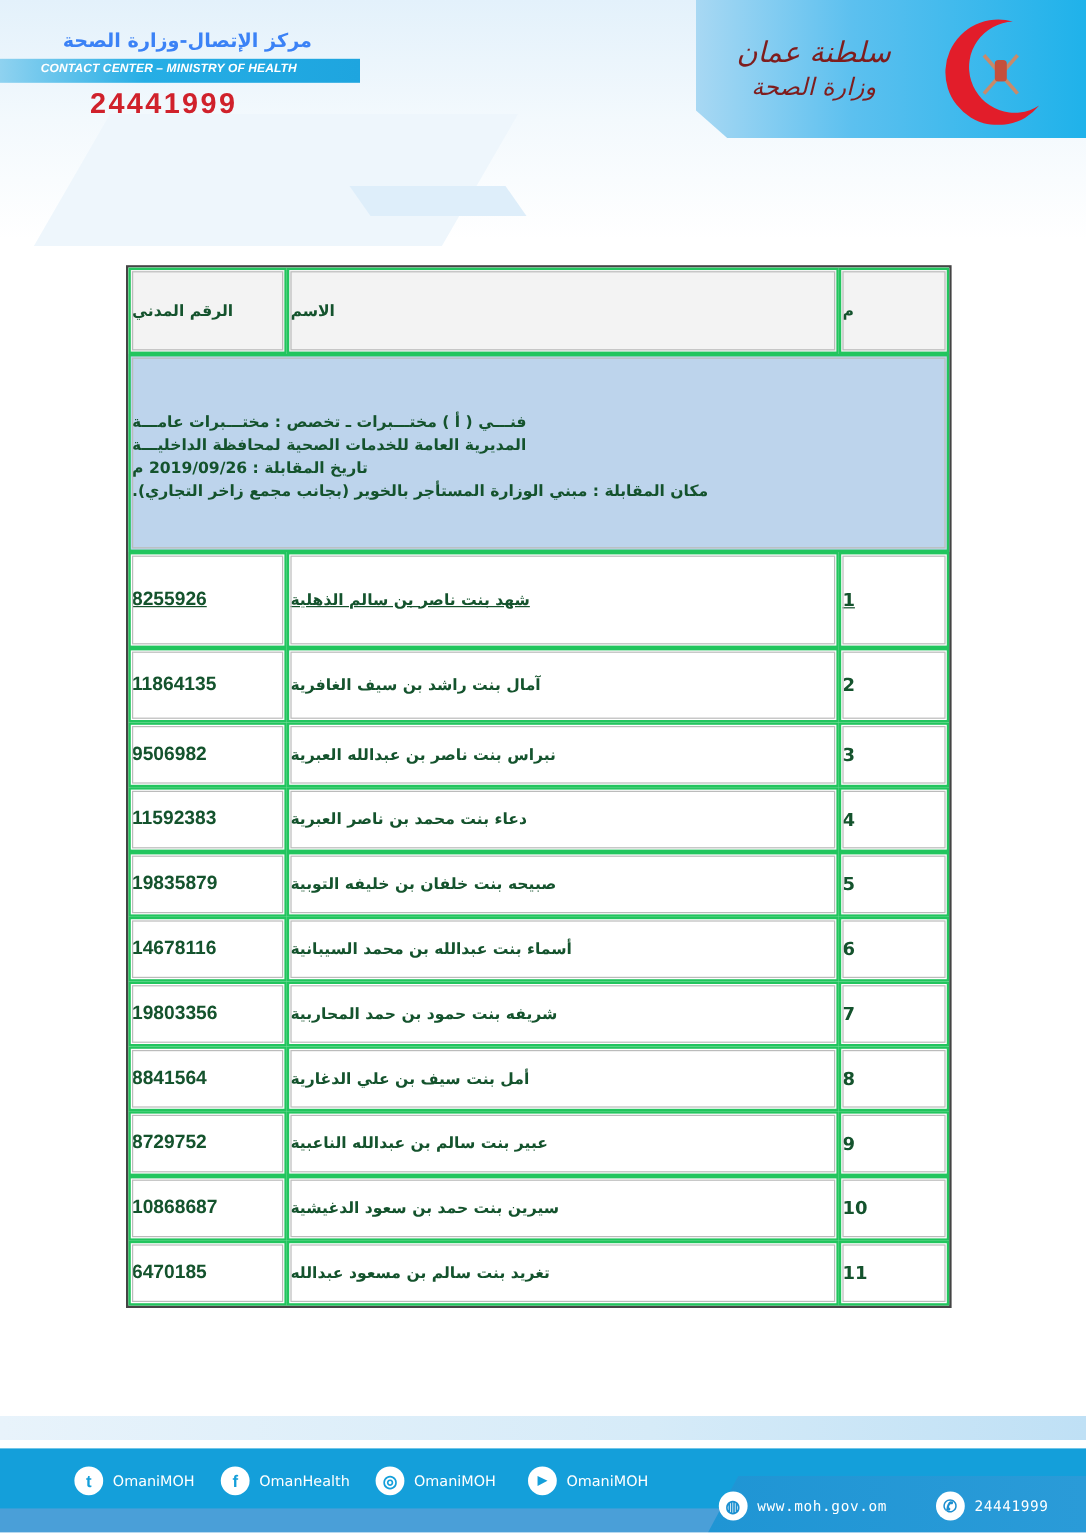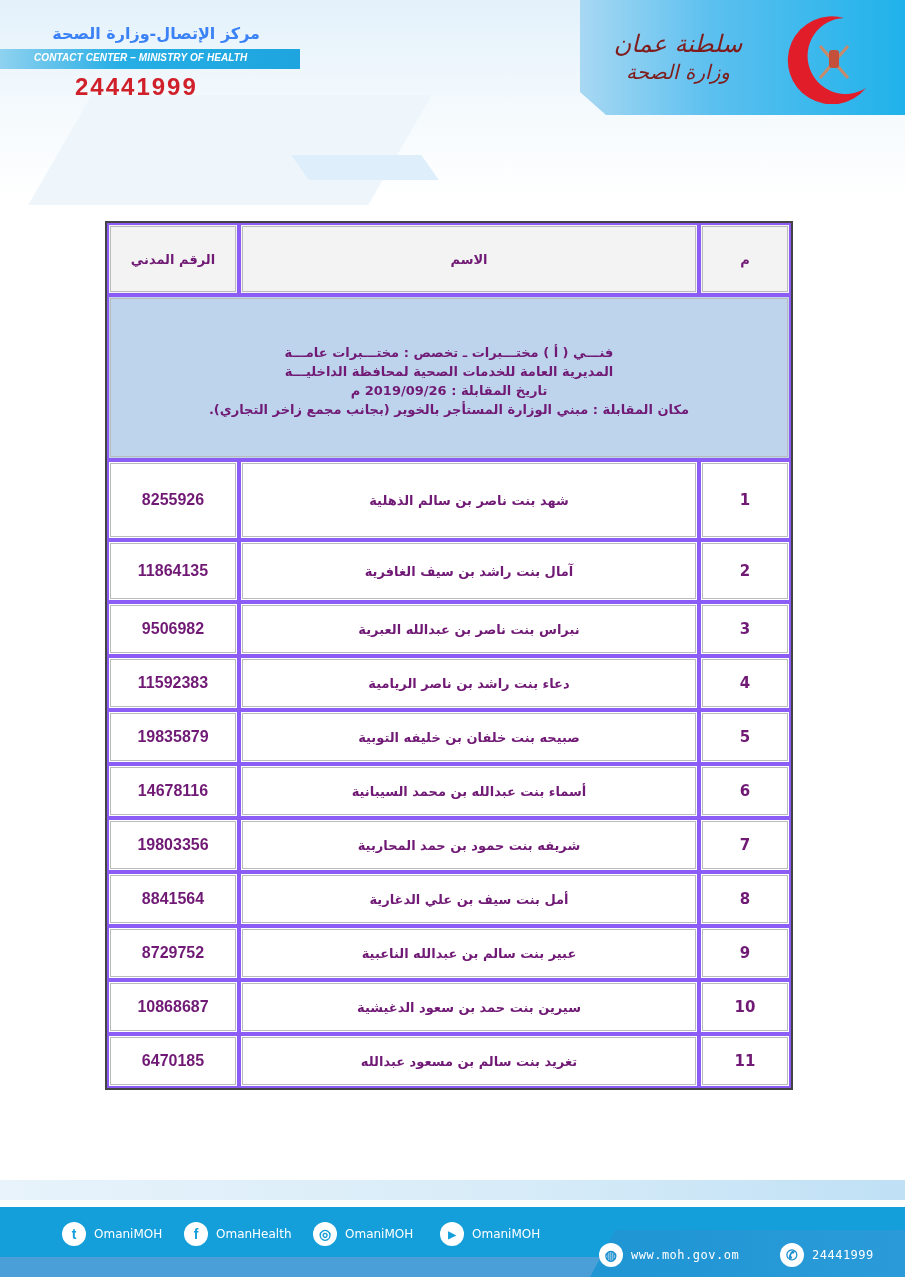--- a/index.html
+++ b/index.html
@@ -52,29 +52,29 @@
     position:absolute; left:782px; top:12px; width:92px; height:92px;
   }
   
   .tbl {
     position:absolute; left:105px; top:221px; width:688px;
     border:2px solid #444; border-collapse:separate; border-spacing:0;
     direction:rtl;
     font-family:"DejaVu Sans", sans-serif;
   }
   .tbl td {
-    border:2px solid #8b5cf6; outline:1px solid #bbb; outline-offset:-4px;
-    text-align:center; color:#701a75;
+    border:2px solid #22c55e; outline:1px solid #bbb; outline-offset:-4px;
+    text-align:left; color:#14532d;
   }
   .th-row td { background:#f3f3f3; height:66px; font-size:13px; font-weight:bold; }
   .info-row td {
     background:#bdd4ec; height:152px; font-size:13px; font-weight:bold; line-height:19px; padding-top:8px;
   }
   .data-row td { height:48px; font-weight:bold; }
-  .data-row.r1 td { height:74px; }
+  .data-row.r1 td { height:74px;text-decoration:underline; }
   .data-row.r2 td { height:56px; }
   .c-num { width:86px; font-size:15px; }
   .c-name { font-size:13px; }
   .c-id { width:126px; font-family:"Liberation Sans", sans-serif; font-size:16px; direction:ltr; }
   
   .ftr-light {
     position:absolute; left:0; top:1180px; width:905px; height:20px;
     background: linear-gradient(90deg, #e8f3fb 0%, #d6ebf8 60%, #bfe0f5 100%);
   }
   .ftr-main {
@@ -154,21 +154,21 @@
     <td class="c-name">آمال بنت راشد بن سيف الغافرية</td>
     <td class="c-id">11864135</td>
   </tr>
   <tr class="data-row">
     <td class="c-num">3</td>
     <td class="c-name">نبراس بنت ناصر بن عبدالله العبرية</td>
     <td class="c-id">9506982</td>
   </tr>
   <tr class="data-row">
     <td class="c-num">4</td>
-    <td class="c-name">دعاء بنت راشد بن ناصر الريامية</td>
+    <td class="c-name">دعاء بنت محمد بن ناصر العبرية</td>
     <td class="c-id">11592383</td>
   </tr>
   <tr class="data-row">
     <td class="c-num">5</td>
     <td class="c-name">صبيحه بنت خلفان بن خليفه التوبية</td>
     <td class="c-id">19835879</td>
   </tr>
   <tr class="data-row">
     <td class="c-num">6</td>
     <td class="c-name">أسماء بنت عبدالله بن محمد السيبانية</td>

